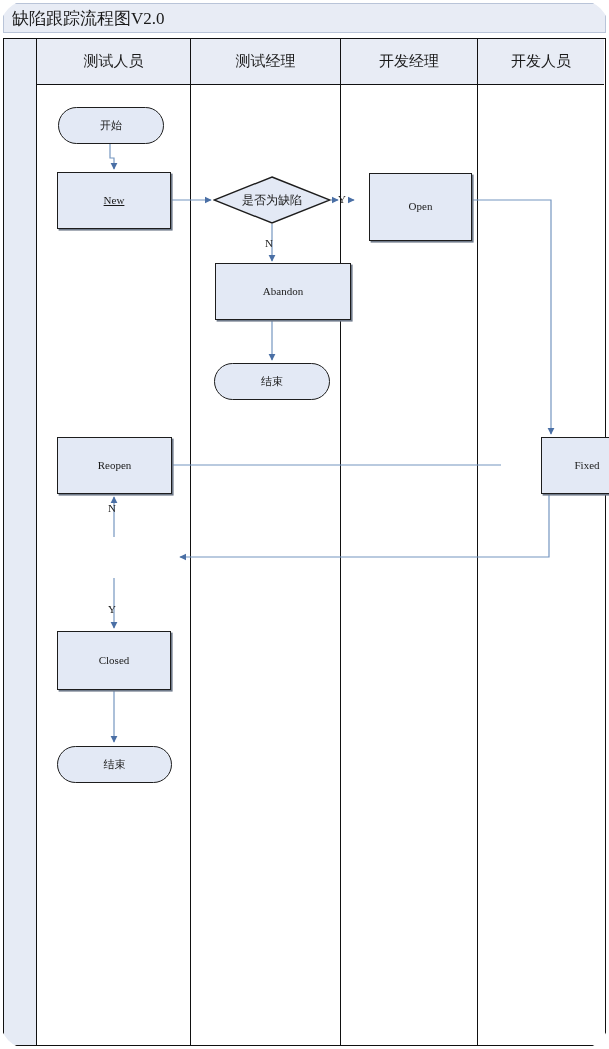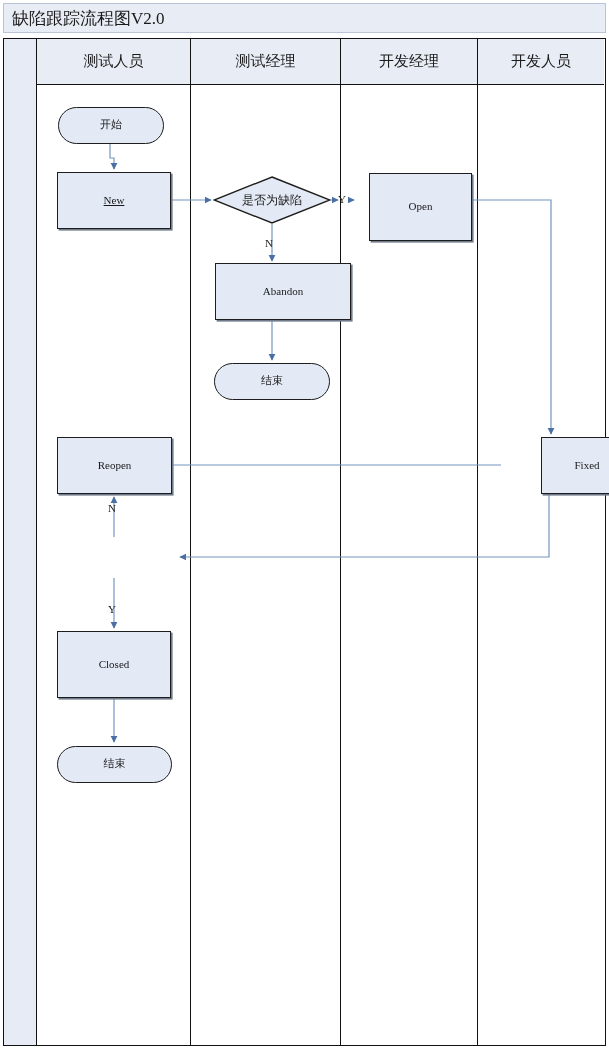--- a/index.html
+++ b/index.html
@@ -6,20 +6,21 @@
   body{
     font-family:"Liberation Serif","DejaVu Serif",serif;
     color:#1a1a1a;
   }
   #page{
     position:relative;
     width:609px;
     height:1049px;
     overflow:hidden;
     background:#ffffff;
+    border-radius:29px;
   }
 
   
   .title-bar{
     position:absolute;
     left:3px; top:3px;
     width:603px; height:30px;
     background:#e8ecf5;
     border:1px solid #b9c4d8;
     box-sizing:border-box;
@@ -79,21 +80,20 @@
     color:#1a1a1a;
     line-height:1.2;
   }
   .node.process{
     border:1.6px solid #1d1d1d;
     box-shadow:1.6px 1.6px 0 #6f7a8a;
   }
   .node.terminal{
     border:1.4px solid #1d1d1d;
     border-radius:22px;
-    font-family:Liberation Mono, monospace;
   }
   .node.decision{
     background:transparent;
     border:none;
   }
   .diamond-shape{
     position:absolute;
     left:0; top:0;
     width:100%; height:100%;
   }
@@ -200,21 +200,21 @@
 
   <div class="node terminal" style="left:214px;top:363px;width:116px;height:37px;">结束</div>
 
   <div class="node process" style="left:369px;top:173px;width:103px;height:68px;">Open</div>
 
   <div class="node process" style="left:501px;top:437px;width:92px;height:57px;margin-left:40px;">Fixed</div>
 
   <div class="node process" style="left:57px;top:437px;width:115px;height:57px;">Reopen</div>
 
 
-  <div class="node process" style="left:57px;top:631px;width:114px;height:67px;">Closed</div>
+  <div class="node process" style="left:57px;top:631px;width:114px;height:59px;">Closed</div>
 
   <div class="node terminal" style="left:57px;top:746px;width:115px;height:37px;">结束</div>
 
   <div class="edge-label" style="left:338px;top:194px;">Y</div>
   <div class="edge-label" style="left:265px;top:238px;">N</div>
   <div class="edge-label" style="left:108px;top:503px;">N</div>
   <div class="edge-label" style="left:108px;top:604px;">Y</div>
 
 </div>
 

